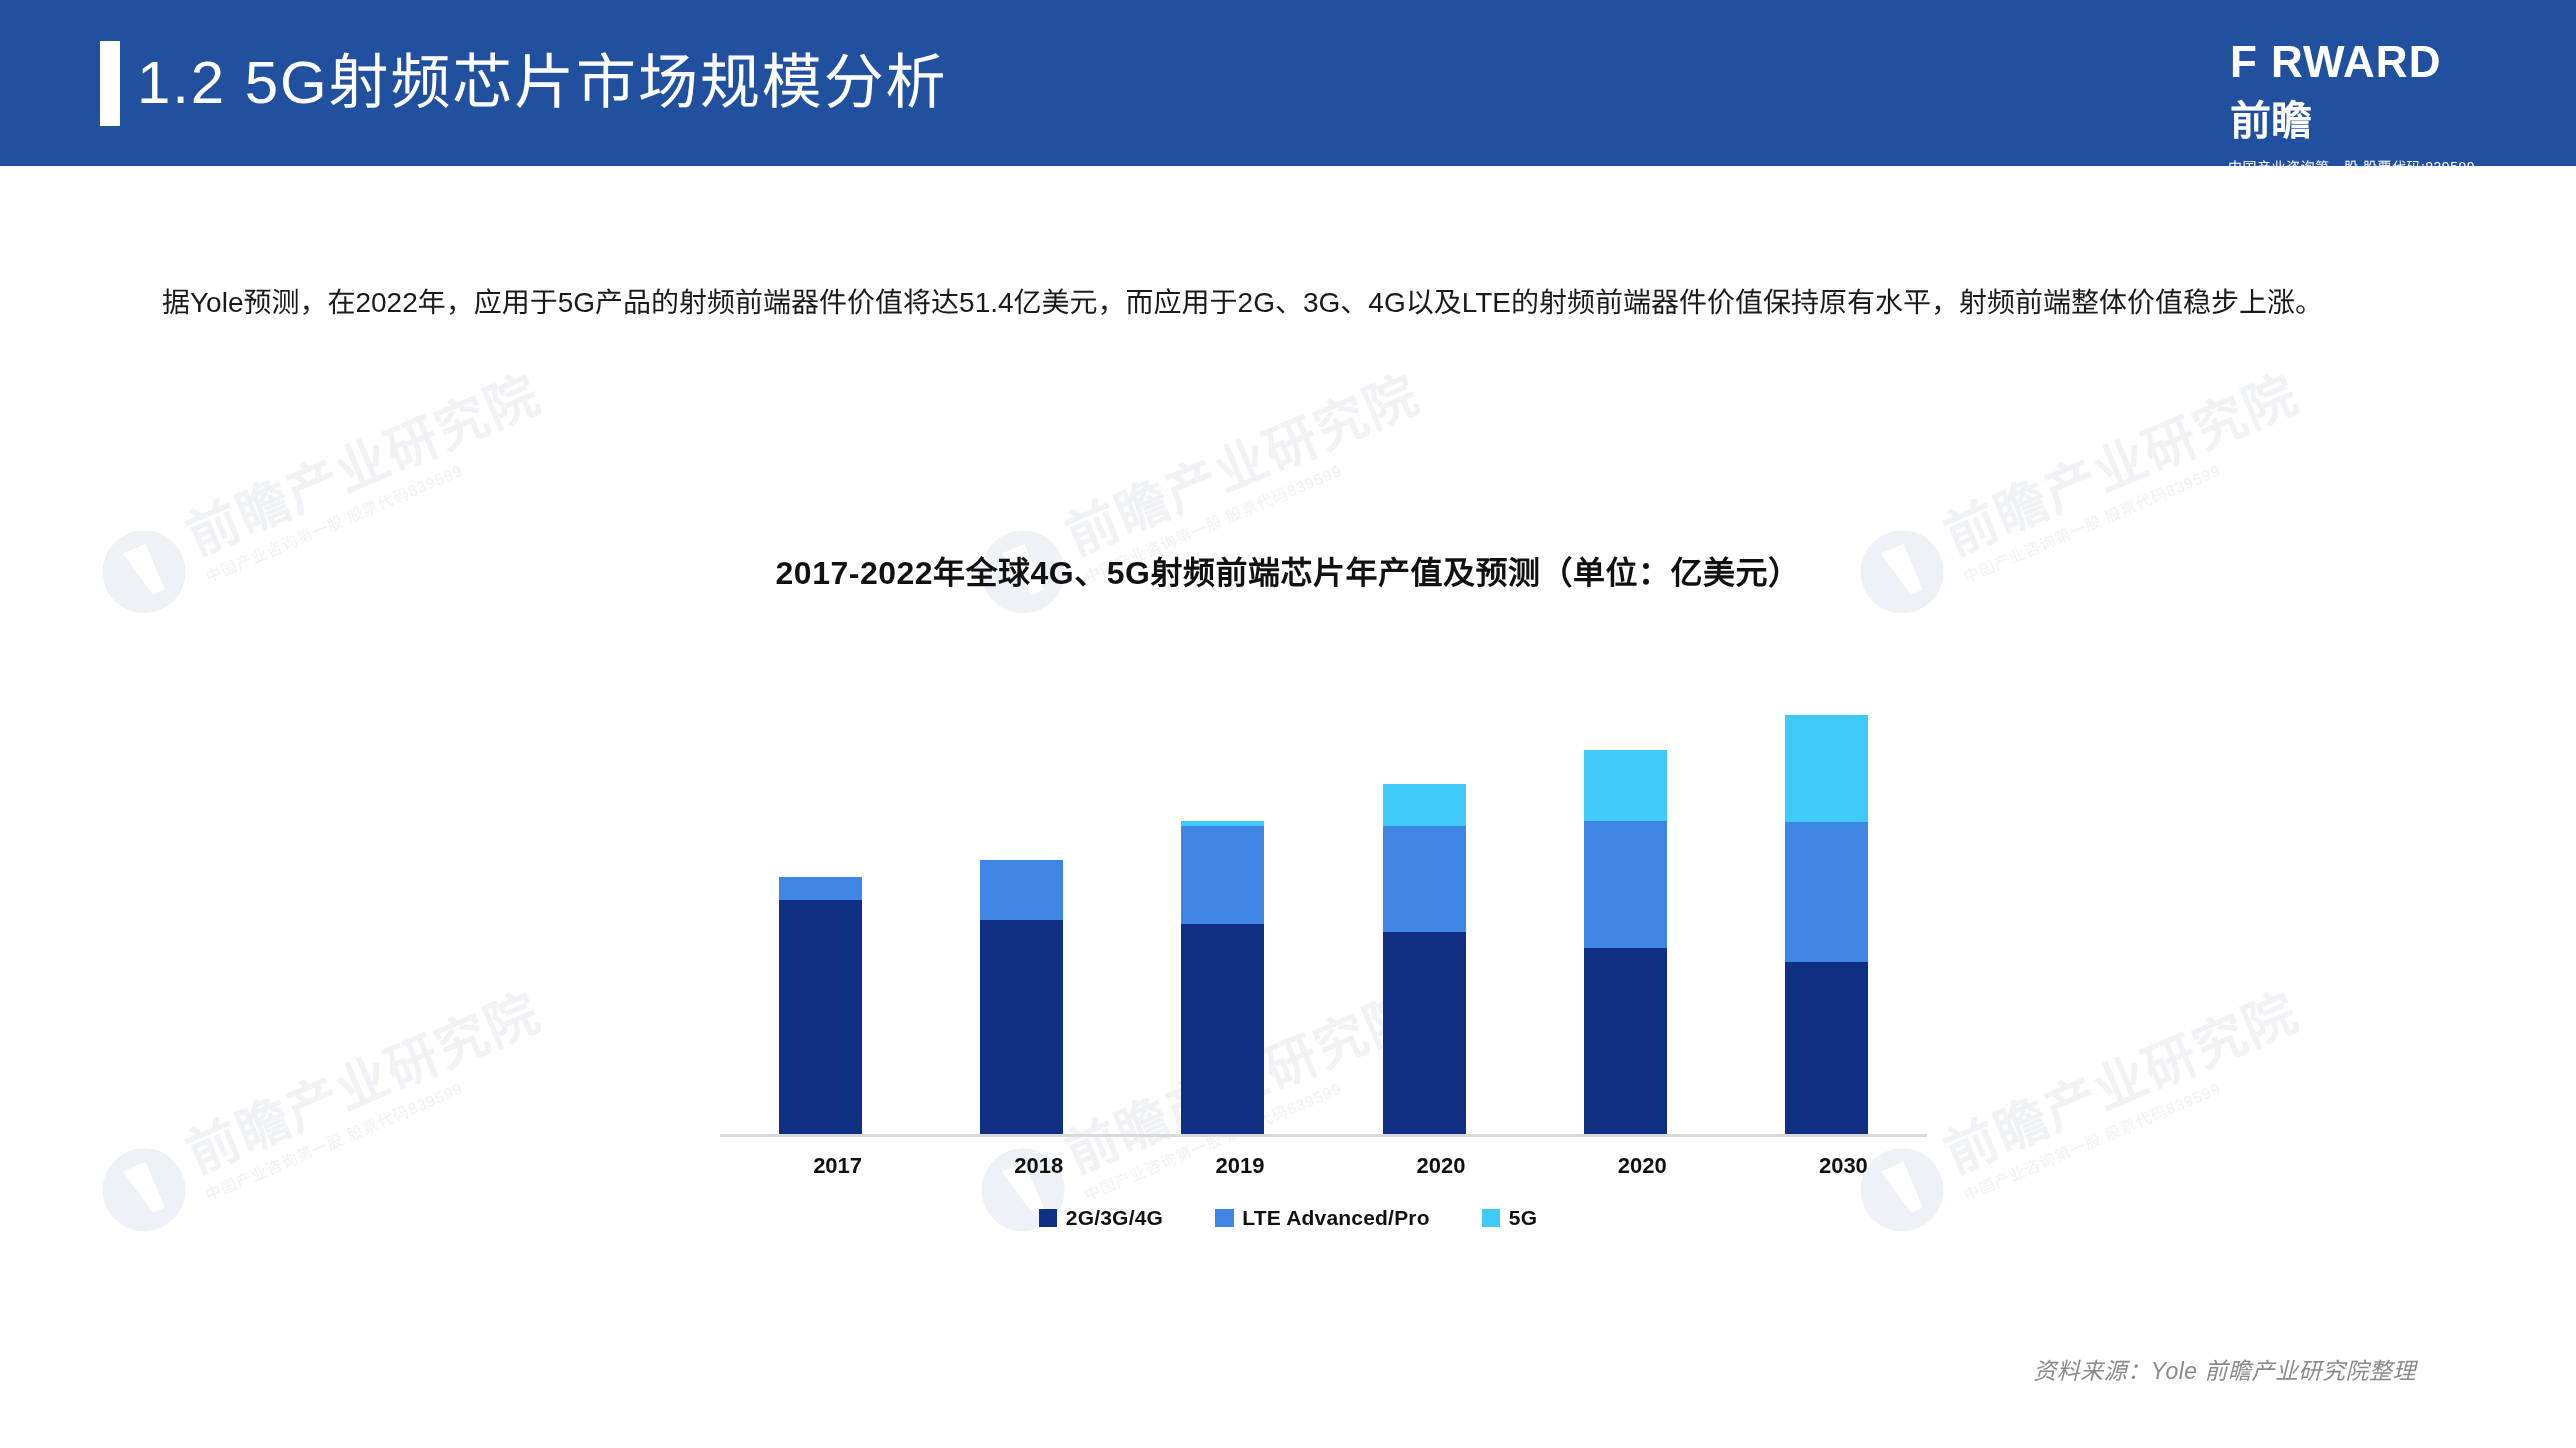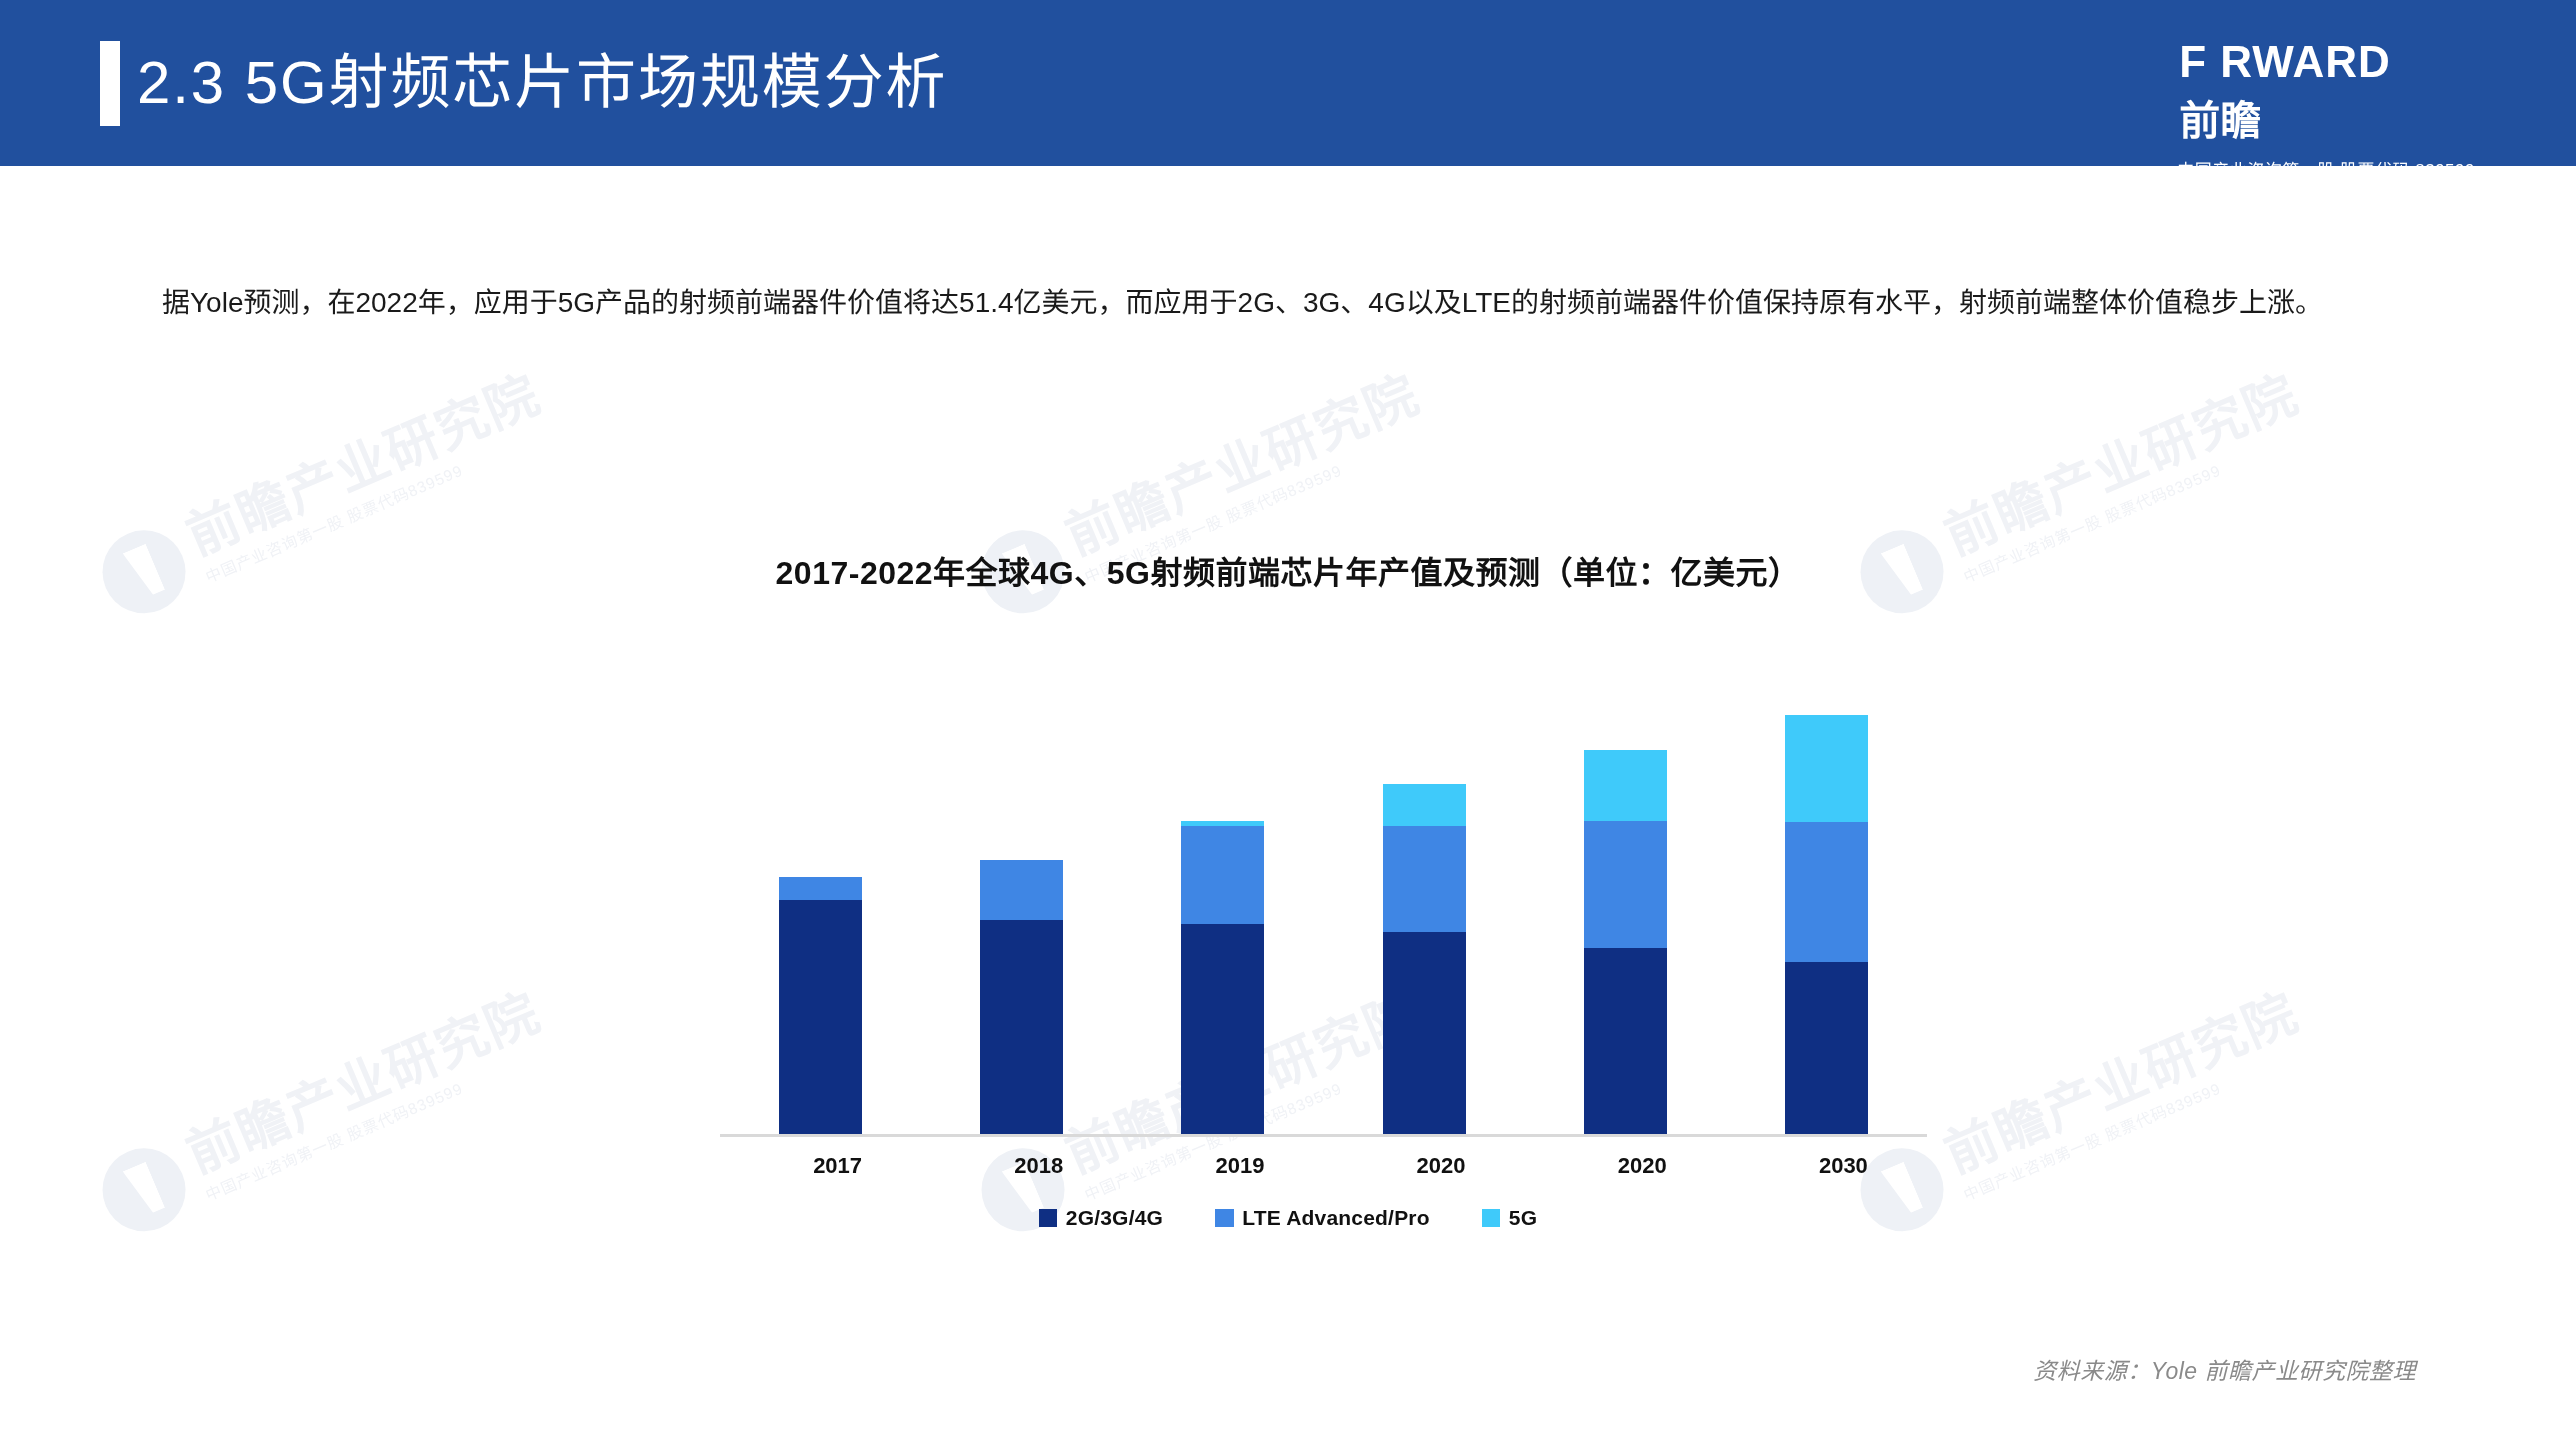--- a/index.html
+++ b/index.html
@@ -53,21 +53,21 @@
   .brand{
     position:absolute; right:101px; top:37px; text-align:right;
   }
   .brand-top{
     display:flex; align-items:baseline; justify-content:flex-end;
     color:#ffffff; white-space:nowrap;flex-direction:column;
   }
   .brand-en{ font-size:44px; font-weight:bold; letter-spacing:1px; }
   .brand-cn{ font-size:41px; font-weight:bold; letter-spacing:0px; margin-left:1.9px;}
   .brand-sub{
-    color:#ffffff;font-size:17px;margin-top:8.7px;letter-spacing:0.5px;white-space:nowrap;
+    color:#ffffff;font-size:14px;margin-top:8.7px;letter-spacing:0.5px;white-space:nowrap;
   }
 
   
   .body-text{
     position:absolute;left:162px;top:280px;width:2250px;
     font-size:28px;line-height:1.62;color:#1a1a1a;
     z-index:3;
   }
 
   
@@ -151,21 +151,21 @@
     <div class="wm-mark"></div>
     <div class="wm-txt">
       <div class="wm-t1">前瞻产业研究院</div>
       <div class="wm-t2">中国产业咨询第一股 股票代码839599</div>
     </div>
   </div>
 </div>
 
 <div class="header">
   <div class="header-accent"></div>
-  <div class="header-title">2.3  5G射频芯片市场规模分析</div>
+  <div class="header-title">1.2  5G射频芯片市场规模分析</div>
 
   <div class="brand">
     <div class="brand-top">
       <span class="brand-en">F RWARD</span>
       <span class="brand-cn">前瞻</span>
     </div>
     <div class="brand-sub">中国产业咨询第一股  股票代码:839599</div>
   </div>
 </div>
 

